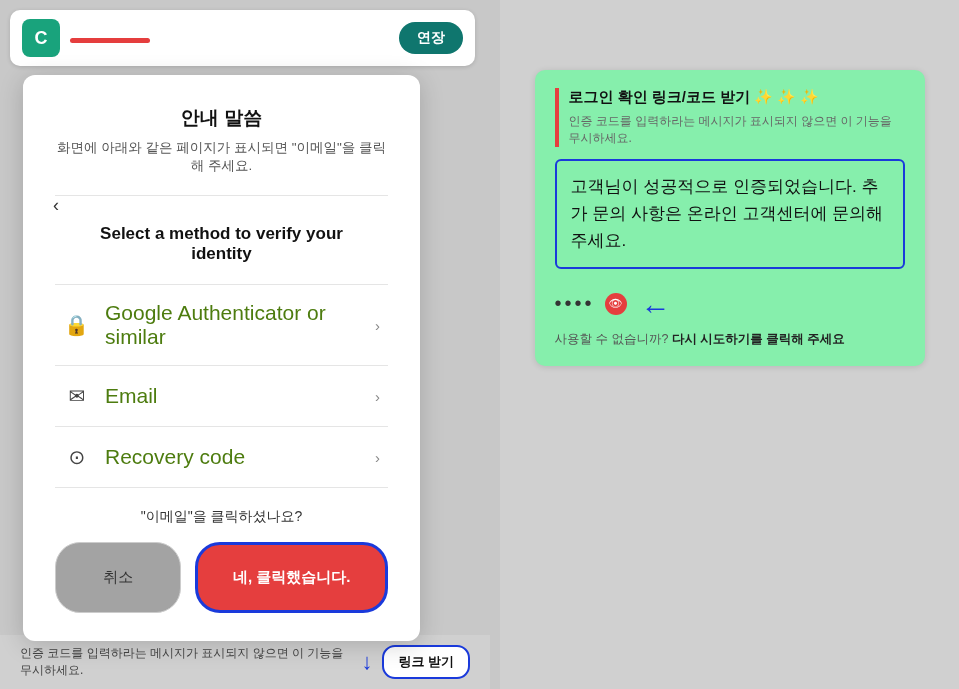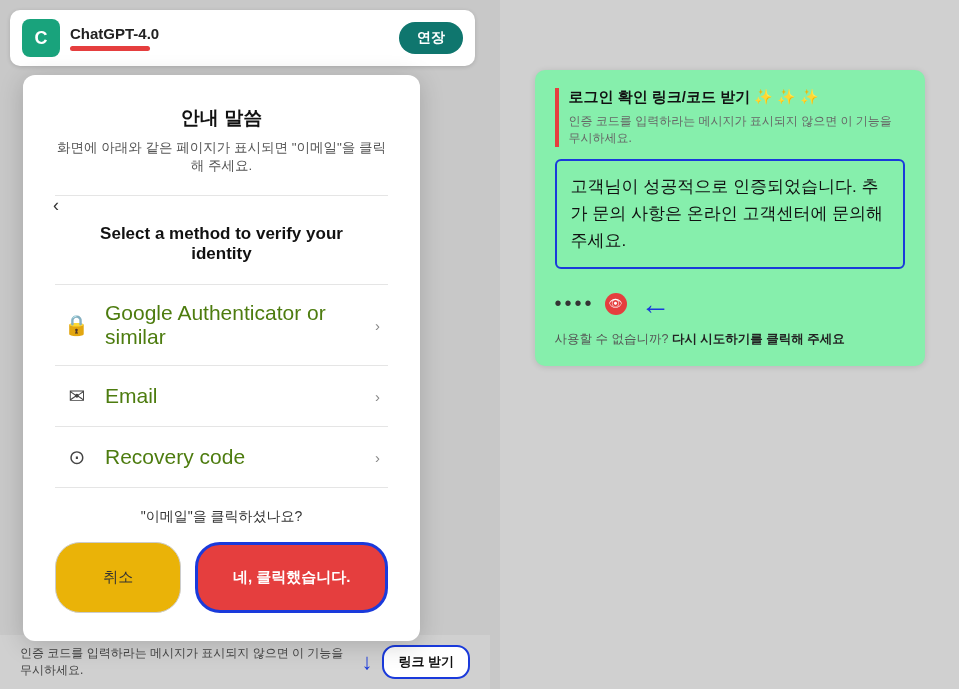--- a/index.html
+++ b/index.html
@@ -186,21 +186,21 @@
       display: flex;
       gap: 14px;
       justify-content: center;
     }
 
     .btn-cancel {
       flex: 1;
       padding: 13px 0;
       border: 1.5px solid #ccc;
       border-radius: 25px;
-      background: #eab308;
+      background: #a3a3a3;
       font-size: 15px;
       color: #333;
       cursor: pointer;
       font-weight: 500;
     }
 
     .btn-confirm {
       flex: 1.5;
       padding: 23px 0;
       border: 3px solid #1a3adb;
@@ -332,21 +332,20 @@
 </head>
 <body>
 
 <div class="left-panel">
 
   <div class="chatgpt-header">
     <div class="chatgpt-logo">
       <span>C</span>
     </div>
     <div class="chatgpt-title-block">
-      <div class="chatgpt-title">ChatGPT-4.0</div>
       <div class="chatgpt-subtitle"></div>
     </div>
     <button class="chatgpt-btn">연장</button>
   </div>
 
   <div class="modal">
     <div class="modal-title">안내 말씀</div>
     <div class="modal-subtitle">화면에 아래와 같은 페이지가 표시되면 "이메일"을 클릭해 주세요.</div>
 
     <hr class="divider">

